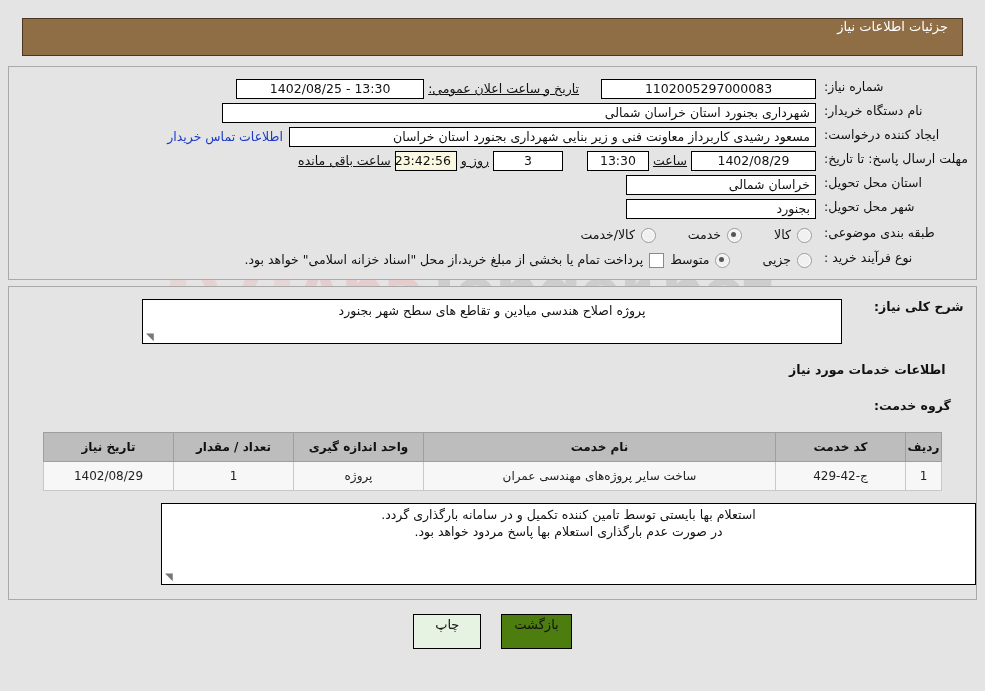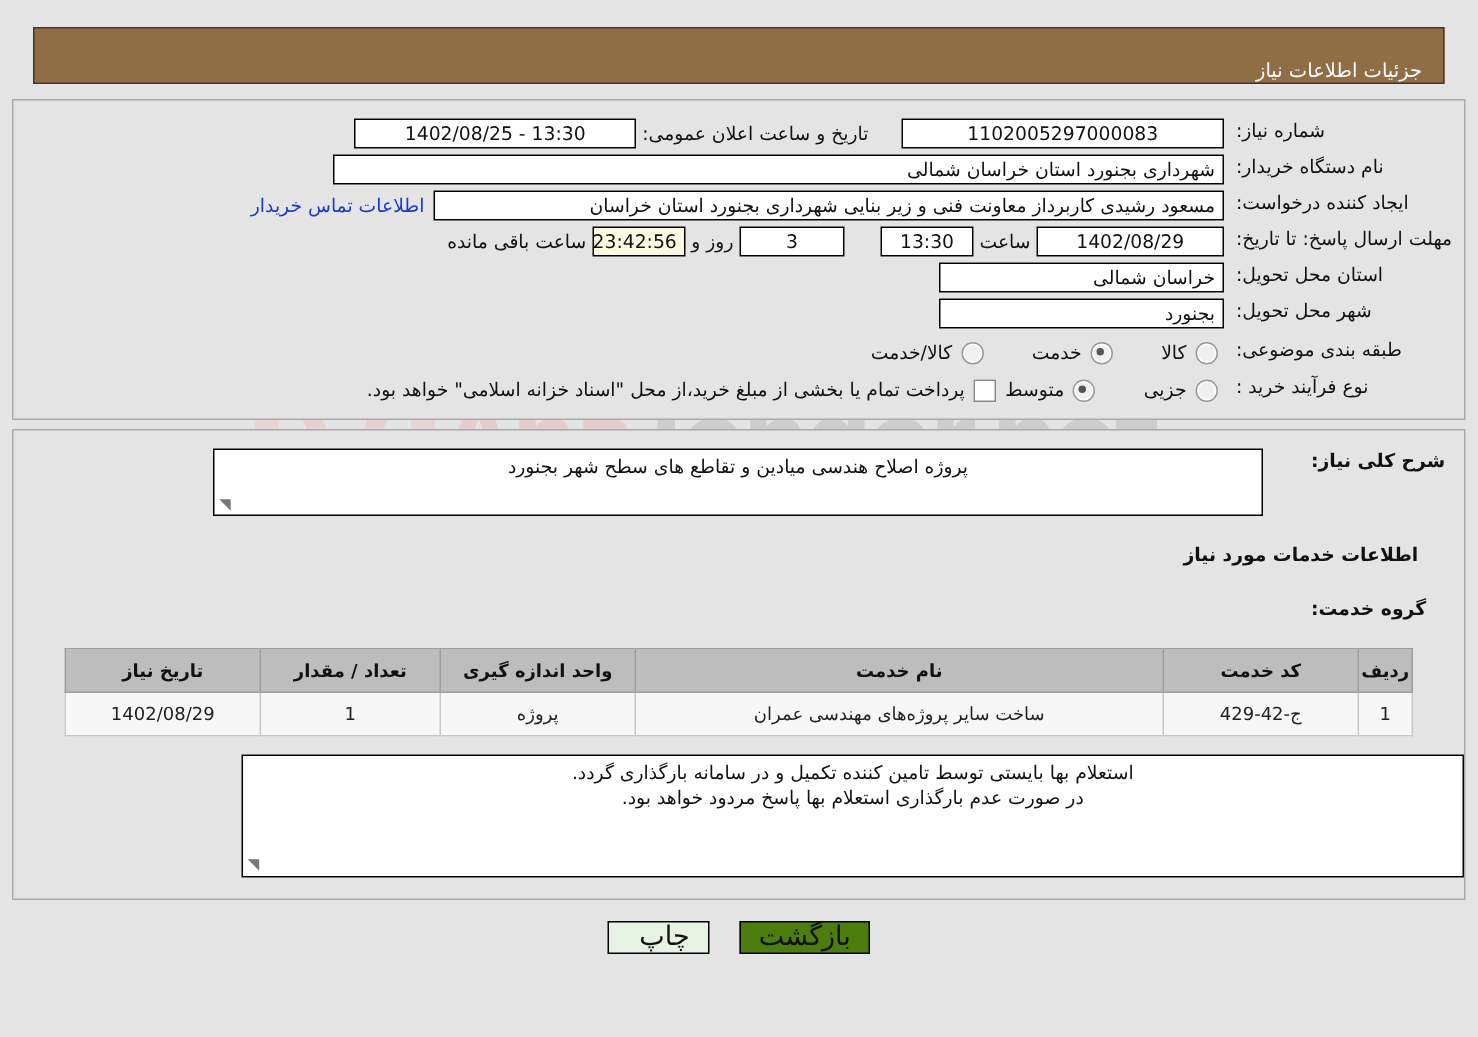--- a/index.html
+++ b/index.html
@@ -71,21 +71,21 @@
 
   .page { position: relative; z-index: 2; }
 
   
   .titlebar {
     margin: 18px 22px 0 22px;
     height: 38px;
     background: #8f6d45;
     border: 1px solid #4a3522;
     display: flex;
-    align-items: flex-end;
+    align-items: flex-start;
     justify-content: flex-start;
     padding-right: 14px;
     box-sizing: border-box;
   }
   .titlebar .title {
     color: #ffffff;
     font-size: 13px;
   }
 
   
@@ -129,20 +129,21 @@
     white-space: nowrap;
   }
   .field.rt { text-align: right; }
   .field.yellow { background: #faf8e0; }
 
   .plain {
     font-size: 12.5px;
     line-height: 20px;
     padding: 0 4px;
     white-space: nowrap;
+    text-decoration: underline;
   }
 
   .link {
     color: #1b39c8;
     font-size: 12.5px;
     line-height: 20px;
     padding: 0 6px;
     cursor: pointer;
     white-space: nowrap;
   }
@@ -236,24 +237,24 @@
   
   .btnbar {
     display: flex;
     justify-content: center;
     gap: 20px;
     margin-top: 14px;
   }
   .btn {
     border: 1px solid #000;
     min-width: 68px;
-    height: 22px;
+    height: 35px;
     line-height: 20px;
-    text-align: right;
-    font-size: 18px;
+    text-align: center;
+    font-size: 13px;
     padding: 0 12px;
     box-sizing: border-box;
     cursor: pointer;
   }
   .btn.back { background: #4d7c0f; }
   .btn.print { background: #e6f3e2; }
 </style>
 </head>
 <body>
 

